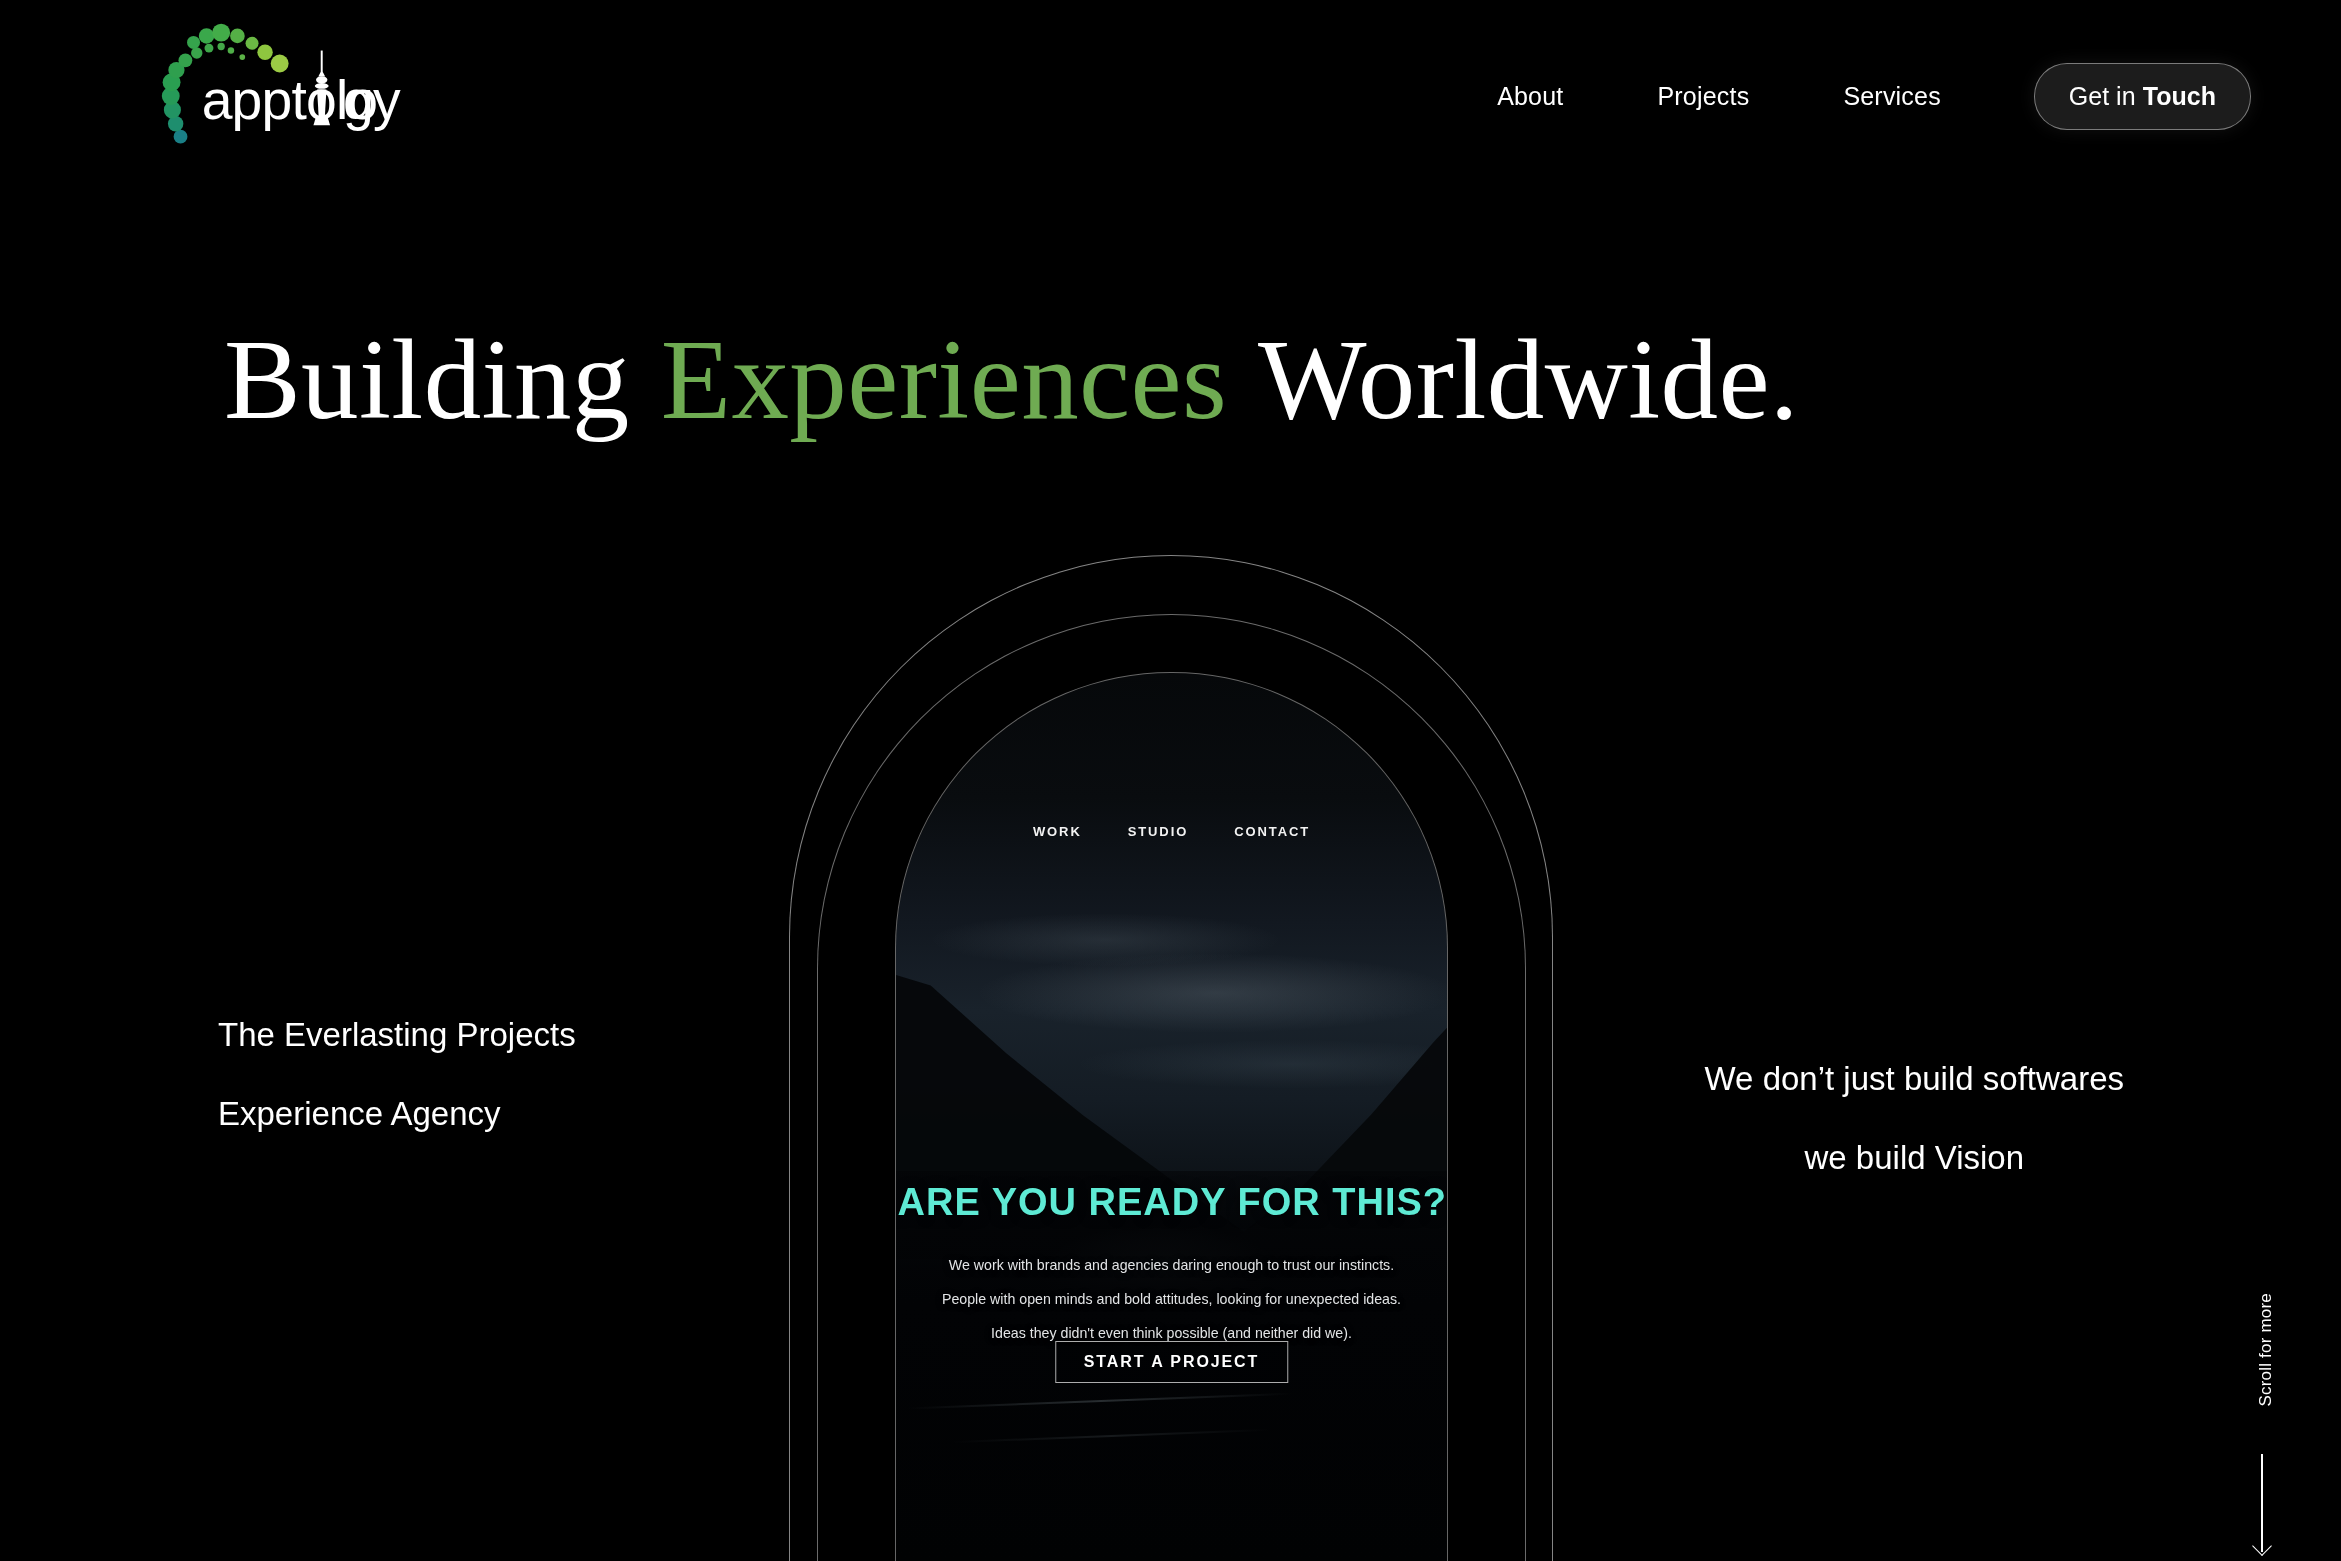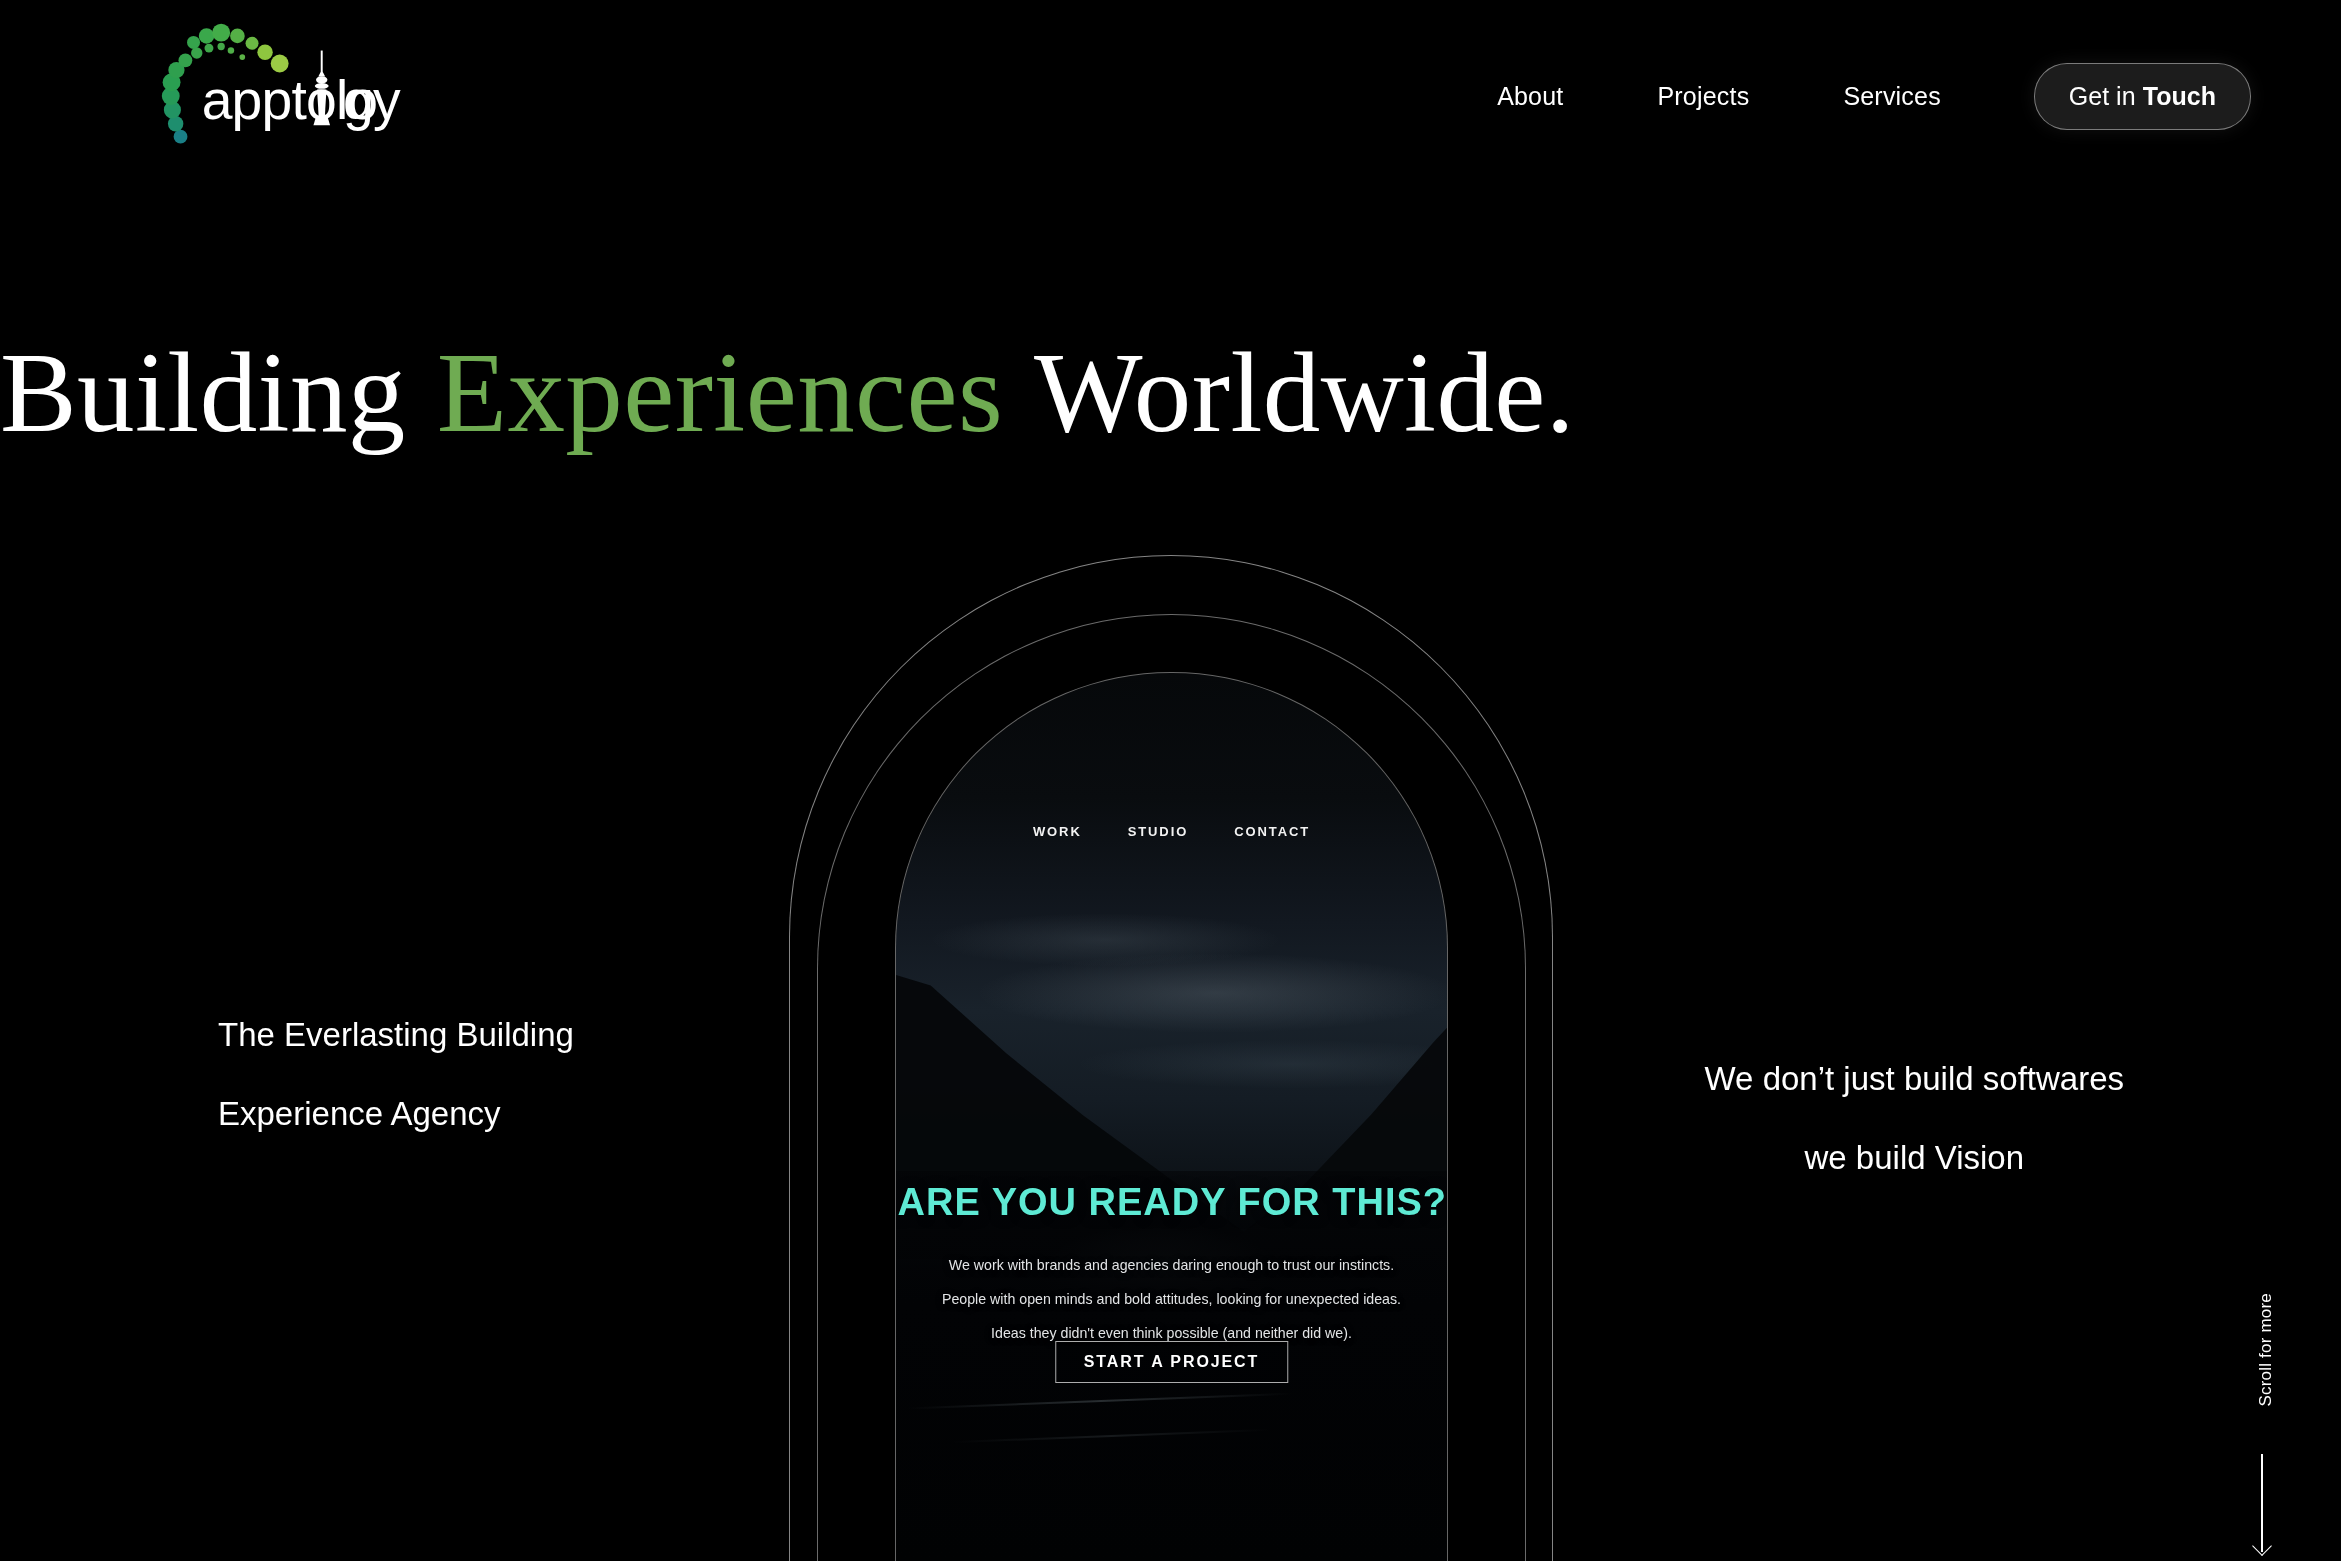--- a/index.html
+++ b/index.html
@@ -52,21 +52,22 @@
     border:1.2px solid rgba(255,255,255,.42);
     box-shadow:0 0 18px rgba(255,255,255,.07);
     font-size:25px; color:#fff; white-space:nowrap;
     cursor:pointer;
   }
   .cta-pill .cta-reg{ font-weight:400; }
   .cta-pill .cta-bold{ font-weight:700; margin-left:7.3px; }
 
   
   .hero-headline{
-    position:absolute; top:335px; left:0; width:2023px;
+    position:absolute; top:322px; left:0; width:2023px;
+    text-align:center;
     font-family:"Liberation Serif", serif;
     font-size:115px; line-height:1.0;
     font-weight:400; letter-spacing:0.4px;
     white-space:nowrap;
     z-index:30;
   }
   .hl-word{ color:#ffffff; }
   .hl-accent{ color:#6fab52; }
   .hl-sp{ display:inline-block; width:31px; }
 
@@ -325,21 +326,21 @@
       </div>
 
       <button class="mini-btn">START A PROJECT</button>
     </div>
   </div>
 
   <div class="arch arch-inner-ring"></div>
 </div>
 
 <div class="side-copy side-left">
-  <span class="ln">The Everlasting Building</span>
+  <span class="ln">The Everlasting Projects</span>
   <span class="ln">Experience Agency</span>
 </div>
 
 <div class="side-copy side-right">
   <span class="ln">We don’t just build softwares</span>
   <span class="ln">we build Vision</span>
 </div>
 
 <div class="scroll-cue">
   <span class="scroll-label">Scroll for more</span>

